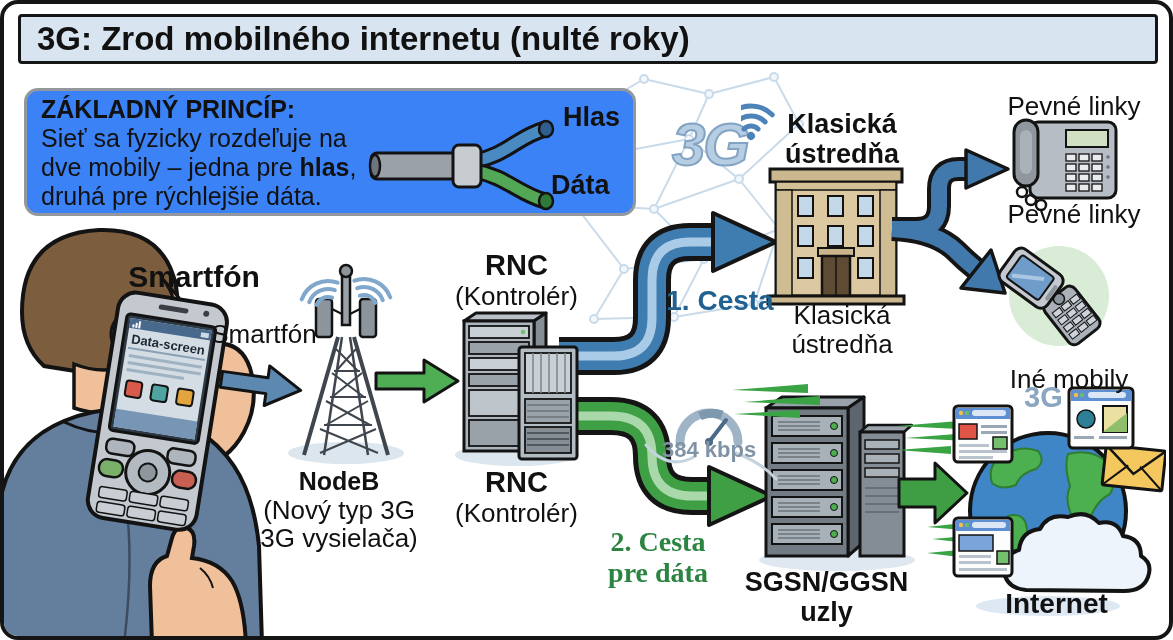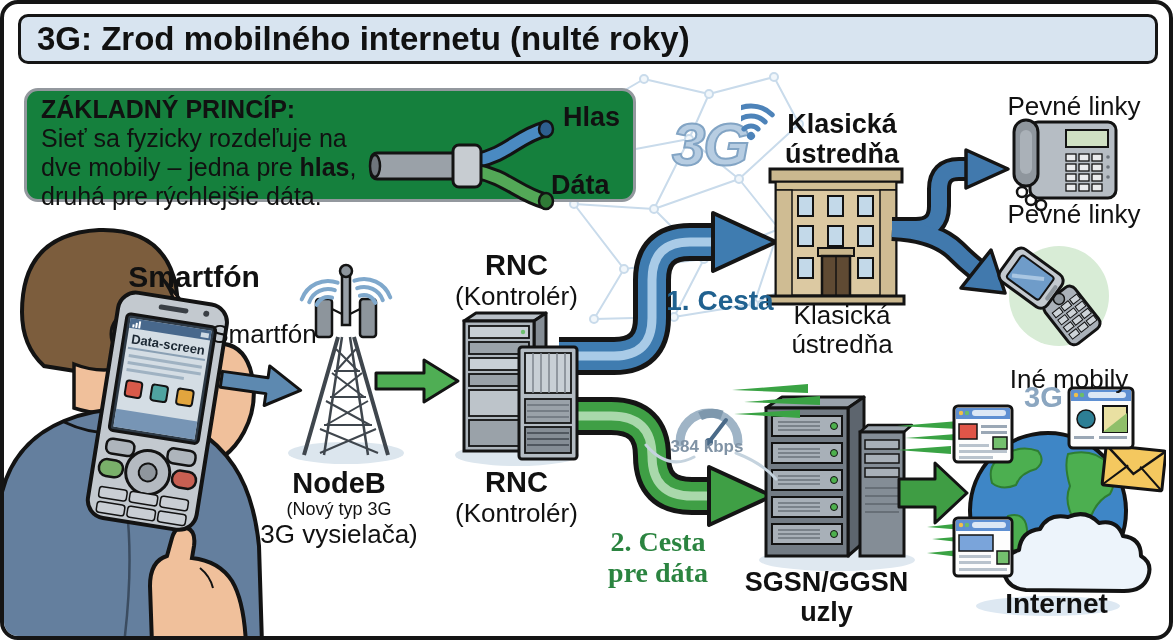--- a/index.html
+++ b/index.html
@@ -4,23 +4,23 @@
 <style>
   html,body{margin:0;padding:0;background:#fff;}
   #canvas{position:relative;width:1173px;height:640px;background:#fff;overflow:hidden;
           border:4px solid #151515;border-radius:18px;box-sizing:border-box;
           font-family:"Liberation Sans",sans-serif;}
   .abs{position:absolute;}
   .lbl{position:absolute;color:#111;text-align:center;line-height:1.1;white-space:nowrap;}
   .b{font-weight:bold;}
   .blk{display:block;}
   #title-bar{position:absolute;left:14px;top:10px;width:1140px;height:50px;background:#d8e4f0;
-             border:3px solid #151515;border-radius:10px;box-sizing:border-box;
+             border:3px solid #151515;border-radius:4px;box-sizing:border-box;
              font-size:33px;font-weight:bold;color:#111;line-height:44px;padding-left:16px;}
-  #principle-box{position:absolute;left:20px;top:84px;width:612px;height:114px;background:#15803d;
+  #principle-box{position:absolute;left:20px;top:84px;width:612px;height:128px;background:#3b82f6;
              border:3px solid #93989e;border-radius:14px;box-sizing:border-box;}
   #principle-text{position:absolute;left:14px;top:4px;font-size:25px;line-height:29px;color:#111;}
 </style>
 </head>
 <body>
 
 <div id="canvas">
 
   <svg class="abs" style="left:545px;top:65px" width="262" height="290">
     <g stroke="#c9dbeb" stroke-width="2" fill="none">
@@ -410,22 +410,22 @@
     <rect x="45" y="35" width="12" height="13" fill="#74c06e" stroke="#131313" stroke-width="1.5"></rect>
     <rect x="7" y="39" width="32" height="3" fill="#b9c3cd"></rect>
       <rect x="7" y="45" width="32" height="3" fill="#b9c3cd"></rect>
       <rect x="7" y="52" width="48" height="3" fill="#b9c3cd"></rect>
   </svg>
 
   <div class="lbl b" style="left:95px;top:256px;width:190px;font-size:30px;">Smartfón</div>
   <div class="lbl" style="left:200px;top:316px;width:120px;font-size:26px;">Smartfón</div>
 
   <div class="lbl" style="left:245px;top:464px;width:180px;">
-    <span class="blk b" style="font-size:29px;">NodeB</span>
-    <span class="blk" style="font-size:18px;">(Nový typ 3G</span>
+    <span class="blk b" style="font-size:25px;">NodeB</span>
+    <span class="blk" style="font-size:26px;">(Nový typ 3G</span>
     <span class="blk" style="font-size:26px;">3G vysielača)</span>
   </div>
 
   <div class="lbl" style="left:430px;top:246px;width:165px;">
     <span class="blk b" style="font-size:29px;">RNC</span>
     <span class="blk" style="font-size:26px;">(Kontrolér)</span>
   </div>
   <div class="lbl" style="left:430px;top:463px;width:165px;">
     <span class="blk b" style="font-size:29px;">RNC</span>
     <span class="blk" style="font-size:26px;">(Kontrolér)</span>
@@ -445,21 +445,21 @@
   </div>
   <div class="lbl" style="left:763px;top:297px;width:150px;font-size:26px;">
     <span class="blk">Klasická</span>
     <span class="blk">ústredňa</span>
   </div>
 
   <div class="lbl" style="left:990px;top:88px;width:160px;font-size:26px;">Pevné linky</div>
   <div class="lbl" style="left:990px;top:196px;width:160px;font-size:26px;">Pevné linky</div>
   <div class="lbl" style="left:985px;top:361px;width:160px;font-size:26px;">Iné mobily</div>
 
-  <div class="lbl b" style="left:658px;top:434px;width:90px;font-size:17px;color:#8093a5;">384 kbps</div>
+  <div class="lbl b" style="left:658px;top:434px;width:90px;font-size:22px;color:#8093a5;">384 kbps</div>
 
   <div class="lbl b" style="left:735px;top:564px;width:175px;font-size:27px;text-align:center;">
     <span class="blk">SGSN/GGSN</span>
     <span class="blk">uzly</span>
   </div>
 
   <div class="lbl b" style="left:1020px;top:378px;font-size:29px;color:#8ba6c0;">3G</div>
   <div class="lbl b" style="left:985px;top:585px;width:135px;font-size:28px;">Internet</div>
 
 </div>

